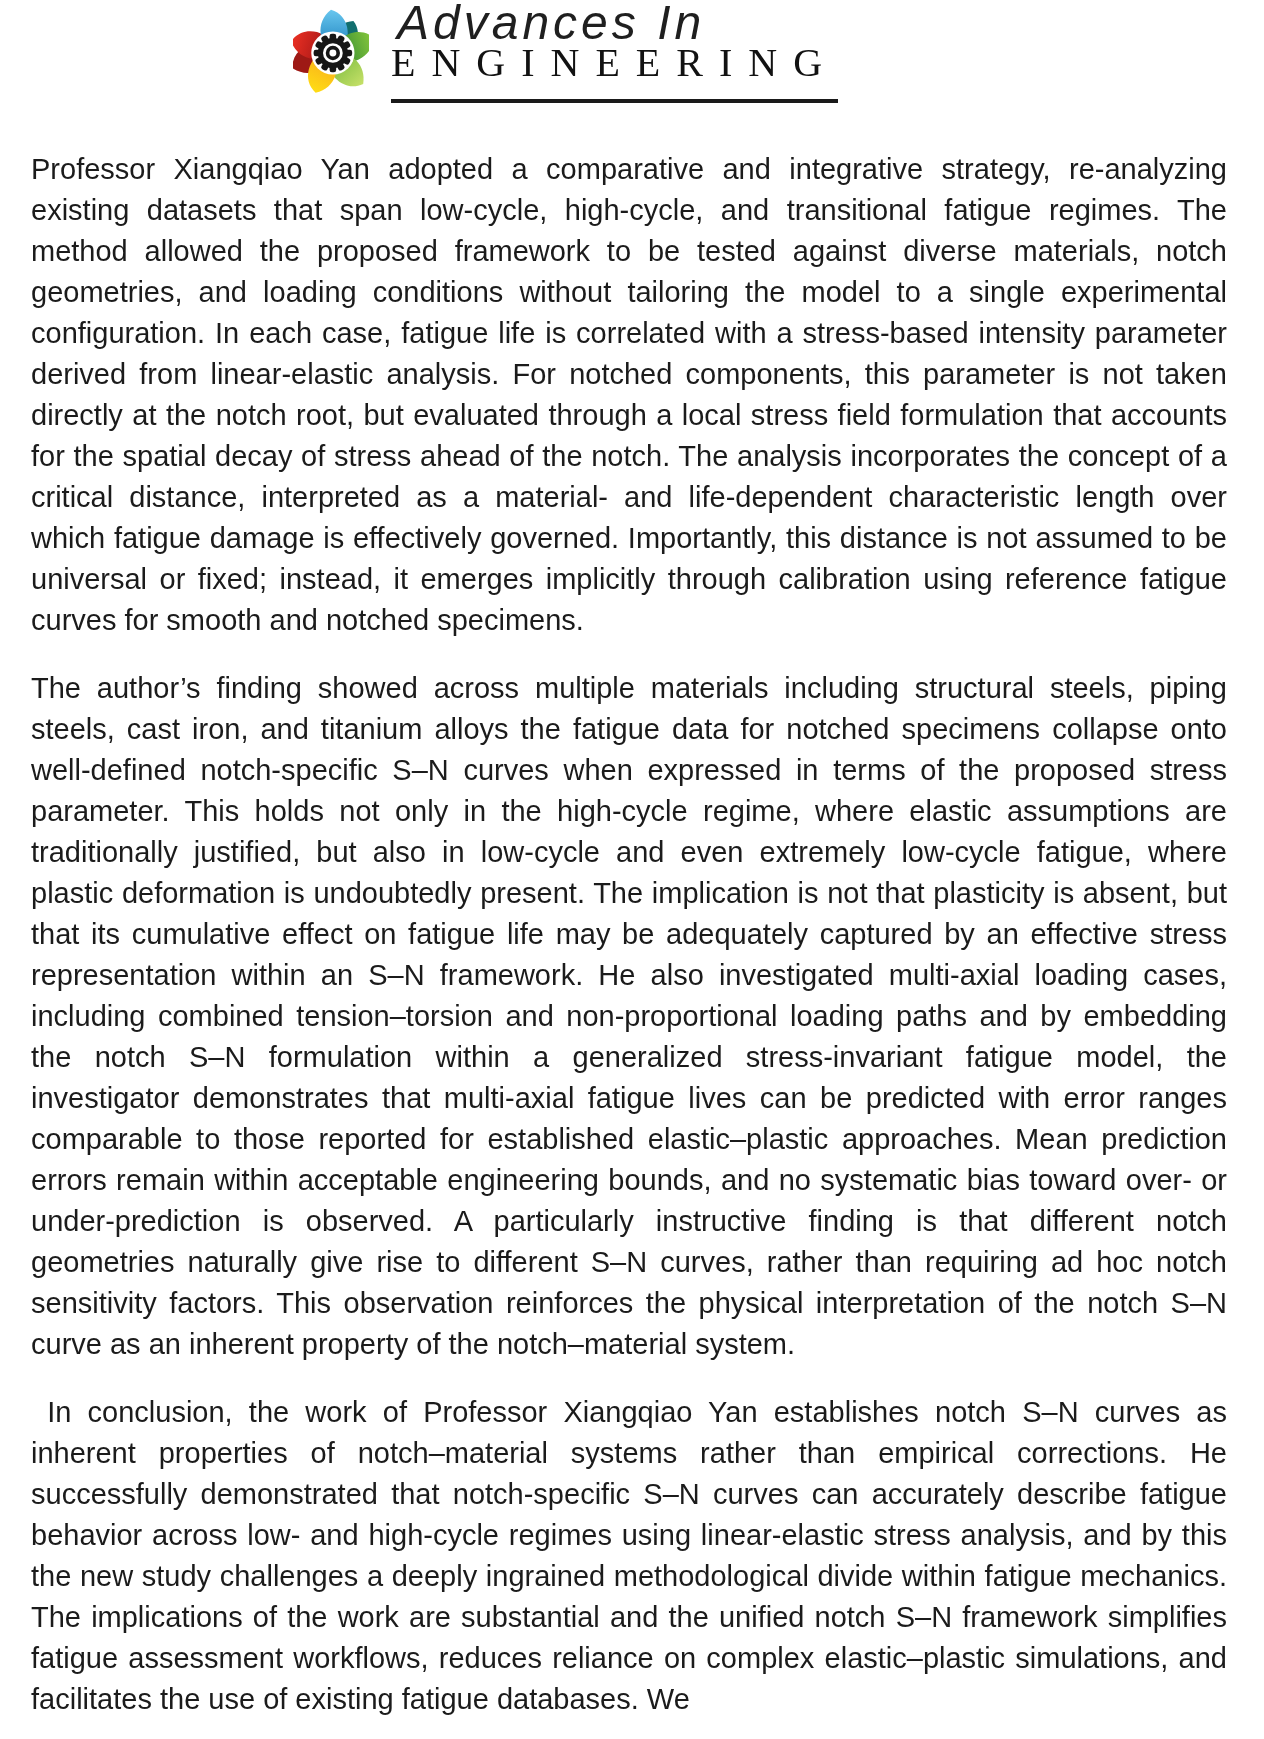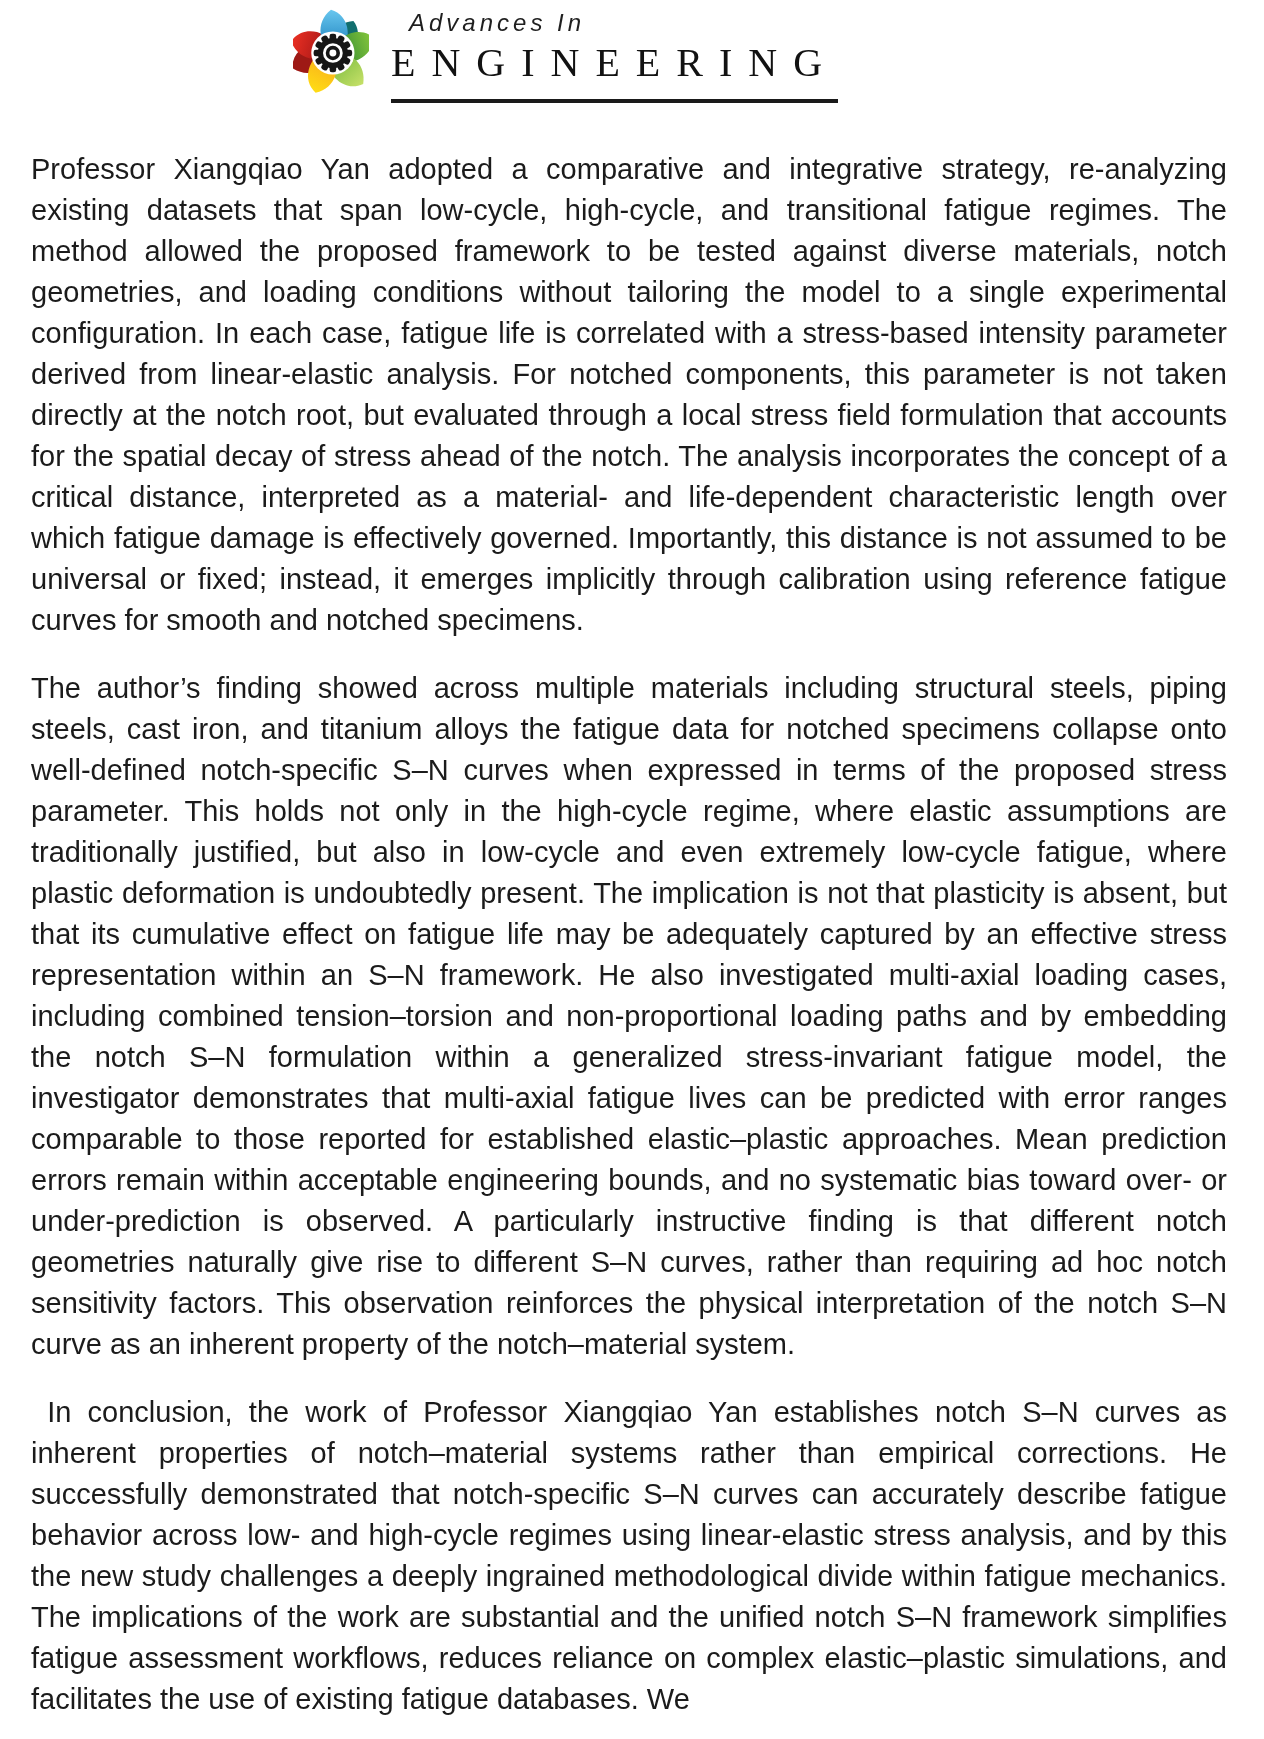--- a/index.html
+++ b/index.html
@@ -23,25 +23,25 @@
   .logo-icon svg {
     width: 76px;
     height: 94px;
     display: block;
   }
   .logo-text {
     margin-left: 22px;
   }
   .logo-line1 {
     font-style: italic;
-    font-size: 24px;
+    font-size: 48px;
     line-height: 34px;
     letter-spacing: 4px;
     color: #1f1f1f;
-    margin-left: 18px;
+    margin-left: 6px;
   }
   .logo-line2 {
     display: inline-block;
     font-family: "Liberation Serif", serif;
     font-size: 40px;
     line-height: 40px;
     letter-spacing: 16px;
     color: #121212;
     margin-top: 3px;
     padding-bottom: 16px;

